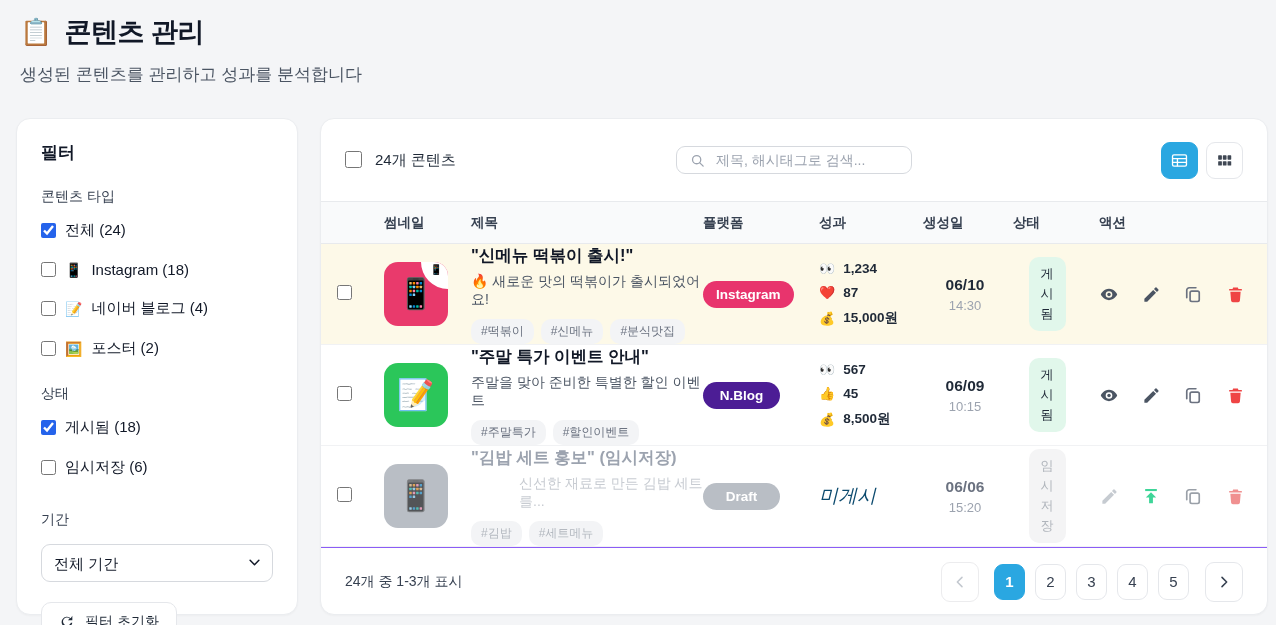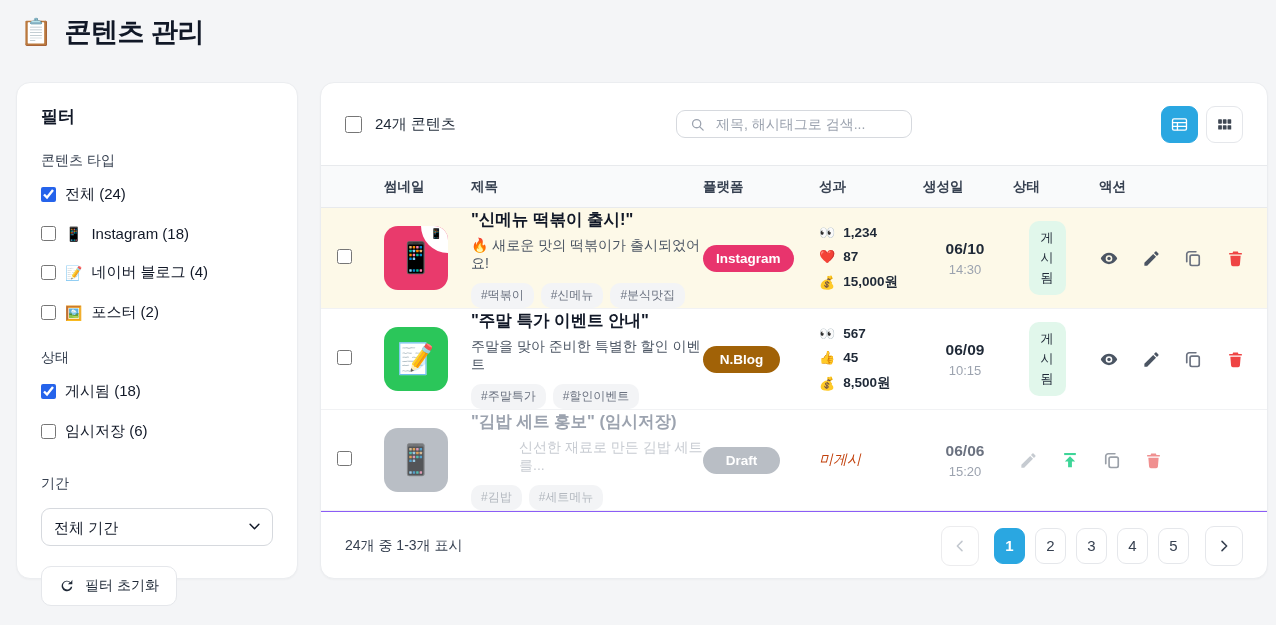--- a/index.html
+++ b/index.html
@@ -42,21 +42,21 @@
   .reset-btn {
     margin-top:20px; display:inline-flex; align-items:center; gap:10px;
     border:1px solid #e5e7eb; background:#fff; border-radius:10px;
     padding:10px 17px; font-size:14px; color:#1f2937; cursor:pointer; font-family:inherit;
   }
   .reset-btn svg { color:#1f2937; }
 
   
   .main { flex:1; min-width:0; display:flex; flex-direction:column; overflow:hidden; }
   .toolbar { height:82px; flex-shrink:0; display:flex; align-items:center; padding:0 24px; position:relative; }
-  .count { display:flex; align-items:center; gap:13px; font-size:15px; color:#1f2937; cursor:pointer; }
+  .count { display:flex; align-items:flex-start; gap:13px; font-size:15px; color:#1f2937; cursor:pointer; }
   .count input { width:17px; height:17px; }
   .search { position:absolute; left:50%; transform:translateX(-50%); width:236px; height:28px;
     border:1px solid #d6d9de; border-radius:9px; background:#fff; display:flex; align-items:center; gap:8px; padding:0 12px; }
   .search svg { color:#9ca3af; flex-shrink:0; }
   .search input { border:none; outline:none; flex:1; min-width:0; font-size:14px; color:#111827; font-family:inherit; background:transparent; }
   .search input::placeholder { color:#9ca3af; }
   .views { margin-left:auto; display:flex; gap:8px; }
   .view-btn { width:37px; height:37px; border-radius:9px; border:1px solid #e5e7eb; background:#fff;
     display:flex; align-items:center; justify-content:center; cursor:pointer; padding:0; }
   .view-btn.active { background:#2aa7e1; border-color:#2aa7e1; }
@@ -81,28 +81,28 @@
   .corner-badge span { font-size:10px; line-height:1; }
 
   .cell-title .title { font-size:16.5px; font-weight:bold; color:#111827; margin-bottom:6px; }
   .cell-title .desc { font-size:14px; color:#4b5563; margin-bottom:10px; }
   .tags { display:flex; gap:7px; }
   .tag { background:#f3f4f6; color:#6b7280; font-size:12px; padding:4px 10px; border-radius:10px; white-space:nowrap; }
 
   .pill { display:inline-block; min-width:77px; text-align:center; padding:6px 13px; border-radius:999px;
     color:#fff; font-weight:bold; font-size:13.5px; }
   .pill-insta { background:#e8346d; }
-  .pill-blog  { background:#a16207; }
+  .pill-blog  { background:#4c1d95; }
   .pill-draft { background:#b9bec5; }
 
   .cell-stats { display:flex; flex-direction:column; gap:9px; }
   .stat { display:flex; align-items:center; gap:8px; font-size:13.5px; }
   .stat-icon { font-size:13px; line-height:1; }
   .stat-val { font-weight:600; color:#1f2937; }
-  .unpub { font-style:italic; color:#c2410c; font-size:14px; }
+  .unpub { font-style:italic; color:#0c4a6e; font-size:19px; }
 
   .cell-date { text-align:center; }
   .date { font-weight:bold; font-size:15.5px; color:#1f2937; }
   .time { font-size:13px; color:#9ca3af; margin-top:4px; }
 
   .cell-status { text-align:center; }
   .badge { display:inline-block; width:37px; padding:7px 9px; border-radius:10px; font-size:13px;
     line-height:1.55; background:#e1f7eb; color:#1f2937; }
   .badge-draft { background:#f4f4f5; color:#b0b5bc; }
 
@@ -132,20 +132,21 @@
 </head>
 <body>
 
 <div class="page">
 
   <header>
     <div class="title-row">
       <span class="title-icon">📋</span>
       <h1>콘텐츠 관리</h1>
     </div>
+    <p class="subtitle">생성된 콘텐츠를 관리하고 성과를 분석합니다</p>
   </header>
 
   <div class="content">
 
     <aside class="card sidebar">
       <h2>필터</h2>
 
       <div class="f-section">
         <div class="f-label">콘텐츠 타입</div>
         <label class="opt">
@@ -397,20 +398,21 @@
           </div>
         </div>
         <div class="cell-platform"><span class="pill pill-draft">Draft</span></div>
         <div class="cell-stats">
           <span class="unpub">미게시</span>
         </div>
         <div class="cell-date">
           <div class="date">06/06</div>
           <div class="time">15:20</div>
         </div>
+        <div class="cell-status"><span class="badge badge-draft">임시저장</span></div>
         <div class="cell-actions">
           <button class="act c-lgray">
               <svg width="19" height="19" viewBox="0 0 24 24">
                 <path d="M3 17.46V21h3.54L17.71 9.83l-3.54-3.54L3 17.46zM20.71 5.63l-2.34-2.34a1 1 0 0 0-1.41 0l-1.83 1.83 3.75 3.75 1.83-1.83a1 1 0 0 0 0-1.41z" fill="currentColor"></path>
               </svg>
             </button>
           <button class="act c-green">
               <svg width="20" height="20" viewBox="0 0 24 24">
                 <path d="M5 3.6h14v2.5H5z" fill="currentColor"></path>
                 <path d="M12 7.4l6.2 6.3h-3.9v6.9h-4.6v-6.9H5.8L12 7.4z" fill="currentColor"></path>

